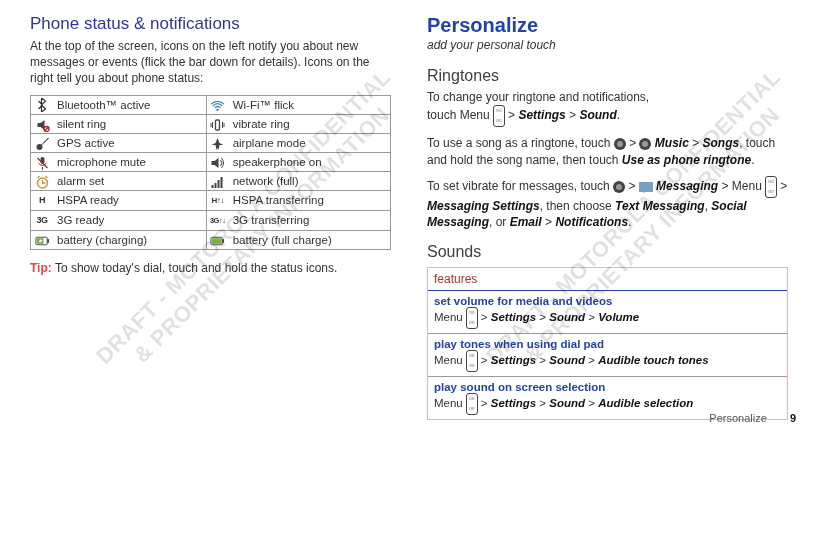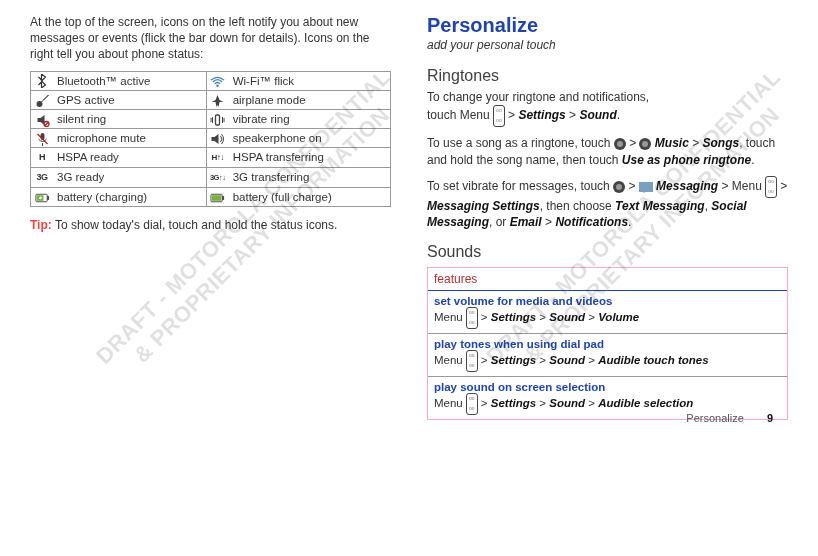--- a/index.html
+++ b/index.html
@@ -94,21 +94,21 @@
   }
   .feat-row:last-child { border-bottom:none;}
   .feat-title {
     color:#2244aa;
     font-weight:bold;
   }
   b { font-weight:bold; color:#111;font-style:italic;}
   .footer {
     position:absolute;
     bottom:10px;
-    right:45px;
+    right:22px;
     font-size:11px;
     color:#555;
   }
   .pg { margin-left:20px; font-weight:bold; color:#111;}
   .menu-ic {
     display:inline-block;
     border:1px solid #444;
     border-radius:3px;
     padding:0 2px;
     font-size:8px;
@@ -163,20 +163,21 @@
 <body>
 
 <div class="wm wm1">DRAFT - MOTOROLA CONFIDENTIAL
 &amp; PROPRIETARY INFORMATION</div>
 <div class="wm wm2">DRAFT - MOTOROLA CONFIDENTIAL
 &amp; PROPRIETARY INFORMATION</div>
 
 <div class="columns">
 
   <div class="col">
+    <h2 class="h-section">Phone status &amp; notifications</h2>
     <p>At the top of the screen, icons on the left notify you about new messages or events (flick the bar down for details). Icons on the right tell you about phone status:</p>
 
     <table class="status">
       <tbody>
 
         <tr>
           <td class="icon"><span class="ic ic-bt">
             <svg class="mini" viewBox="0 0 10 14">
                   <path d="M4 0 L8 3 L4 7 L8 11 L4 14 V8 L1 11 M4 6 V0 M4 6 L1 3" stroke="#333" fill="none" stroke-width="1.2"></path>
                 </svg>
@@ -187,69 +188,88 @@
                   <path d="M1 4 Q8 -2 15 4 M3 6 Q8 1 13 6 M5 8 Q8 5 11 8" stroke="#3c87b6" fill="none" stroke-width="1.4"></path>
                   <circle cx="8" cy="10" r="1.3" fill="#3c87b6"></circle>
                 </svg>
           </span></td>
           <td class="lbl">Wi-Fi™ flick</td>
         </tr>
 
         <tr>
           <td class="icon"><span class="ic">
             <svg class="mini" viewBox="0 0 14 14">
-                  <circle cx="4" cy="10" r="3" fill="#444"></circle>
-                  <path d="M6 8 Q10 4 13 1 M8 6 Q11 3 13 1" stroke="#444" fill="none"></path>
-                </svg>
-          </span></td>
-          <td class="lbl">GPS active</td>
-          <td class="icon"><span class="ic">
-            <svg class="mini" viewBox="0 0 14 14">
-                  <path d="M7 1 L9 6 L13 8 L9 8 L8 13 L7 11 L6 13 L5 8 L1 8 L5 6 Z" fill="#444"></path>
-                </svg>
-          </span></td>
-          <td class="lbl">airplane mode</td>
-        </tr>
-
-        <tr>
-          <td class="icon"><span class="ic">
-            <svg class="mini" viewBox="0 0 14 14">
                   <path d="M2 5 H5 L9 2 V12 L5 9 H2 Z" fill="#444"></path>
                   <circle cx="11" cy="11" r="2.5" fill="none" stroke="#b02020" stroke-width="1.3"></circle>
                   <path d="M9 13 L13 9" stroke="#b02020" stroke-width="1.3"></path>
                 </svg>
           </span></td>
           <td class="lbl">silent ring</td>
           <td class="icon"><span class="ic">
             <svg class="mini" viewBox="0 0 14 14">
                   <rect x="5" y="2" width="4" height="10" rx="1" fill="none" stroke="#444" stroke-width="1.3"></rect>
                   <path d="M2 4 V10 M12 4 V10 M0.5 5 V9 M13.5 5 V9" stroke="#444" stroke-width="1"></path>
                 </svg>
           </span></td>
           <td class="lbl">vibrate ring</td>
         </tr>
 
         <tr>
           <td class="icon"><span class="ic">
             <svg class="mini" viewBox="0 0 14 14">
+                  <circle cx="4" cy="10" r="3" fill="#444"></circle>
+                  <path d="M6 8 Q10 4 13 1 M8 6 Q11 3 13 1" stroke="#444" fill="none"></path>
+                </svg>
+          </span></td>
+          <td class="lbl">GPS active</td>
+          <td class="icon"><span class="ic">
+            <svg class="mini" viewBox="0 0 14 14">
+                  <path d="M7 1 L9 6 L13 8 L9 8 L8 13 L7 11 L6 13 L5 8 L1 8 L5 6 Z" fill="#444"></path>
+                </svg>
+          </span></td>
+          <td class="lbl">airplane mode</td>
+        </tr>
+
+        <tr>
+          <td class="icon"><span class="ic">
+            <svg class="mini" viewBox="0 0 14 14">
                   <rect x="5" y="1" width="4" height="7" rx="2" fill="#444"></rect>
                   <path d="M3 7 Q7 12 11 7 M7 11 V14" stroke="#444" fill="none"></path>
                   <path d="M2 2 L12 12" stroke="#b02020" stroke-width="1.3"></path>
                 </svg>
           </span></td>
           <td class="lbl">microphone mute</td>
           <td class="icon"><span class="ic">
             <svg class="mini" viewBox="0 0 14 14">
                   <path d="M1 5 H4 L8 2 V12 L4 9 H1 Z" fill="#444"></path>
                   <path d="M10 4 Q13 7 10 10 M11 2 Q15 7 11 12" stroke="#444" fill="none"></path>
                 </svg>
           </span></td>
           <td class="lbl">speakerphone on</td>
         </tr>
 
+        <tr>
+          <td class="icon"><span class="ic">
+            <svg class="mini" viewBox="0 0 14 14">
+                  <circle cx="7" cy="8" r="5" fill="none" stroke="#d09030" stroke-width="1.4"></circle>
+                  <path d="M7 5 V8 H10" stroke="#d09030" fill="none" stroke-width="1.3"></path>
+                  <path d="M2 3 L4 1 M12 3 L10 1" stroke="#d09030" stroke-width="1.3"></path>
+                </svg>
+          </span></td>
+          <td class="lbl">alarm set</td>
+          <td class="icon"><span class="ic">
+            <svg class="mini" viewBox="0 0 14 14">
+                  <rect x="1" y="10" width="2" height="3" fill="#444"></rect>
+                  <rect x="4" y="8" width="2" height="5" fill="#444"></rect>
+                  <rect x="7" y="5" width="2" height="8" fill="#444"></rect>
+                  <rect x="10" y="2" width="2" height="11" fill="#444"></rect>
+                </svg>
+          </span></td>
+          <td class="lbl">network (full)</td>
+        </tr>
 
         <tr>
           <td class="icon"><span class="ic badge3g">H</span></td>
           <td class="lbl">HSPA ready</td>
           <td class="icon"><span class="ic badge3g" style="font-size:8px">H↑↓</span></td>
           <td class="lbl">HSPA transferring</td>
         </tr>
 
         <tr>
           <td class="icon"><span class="ic badge3g">3G</span></td>

